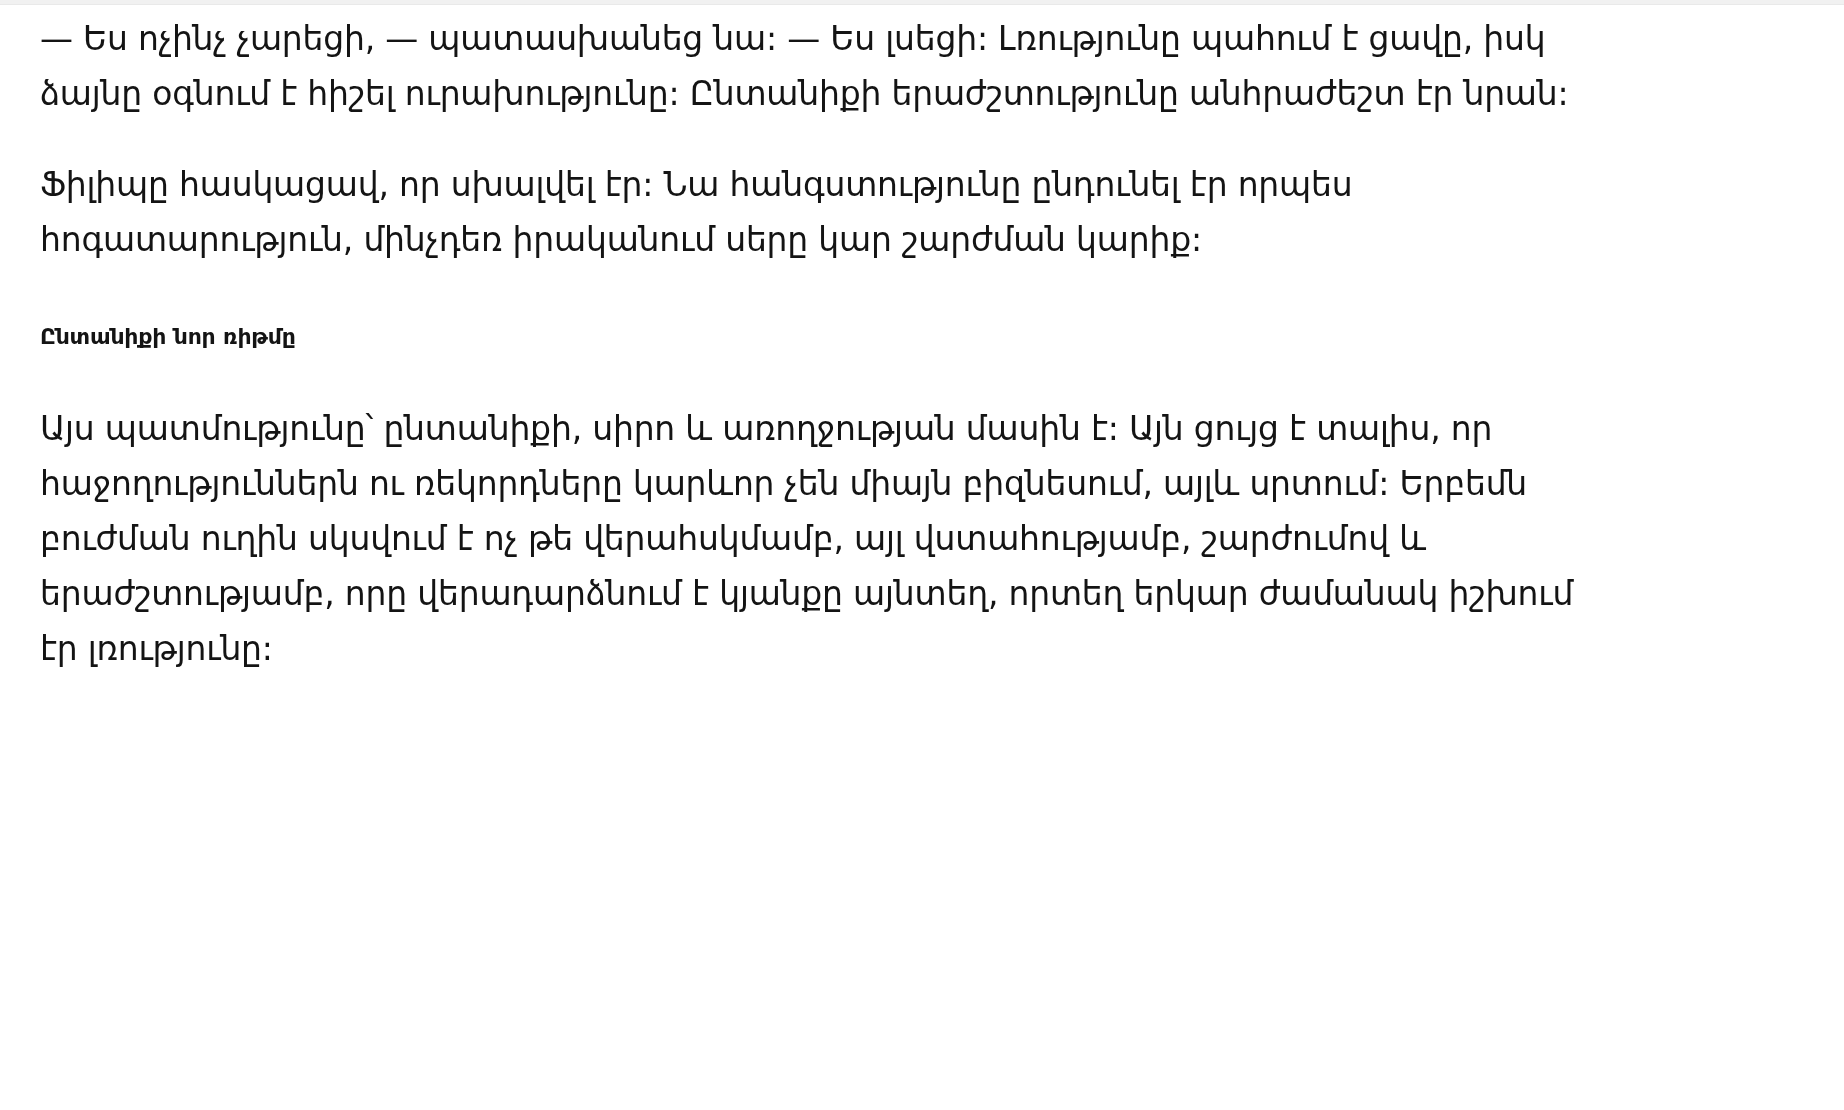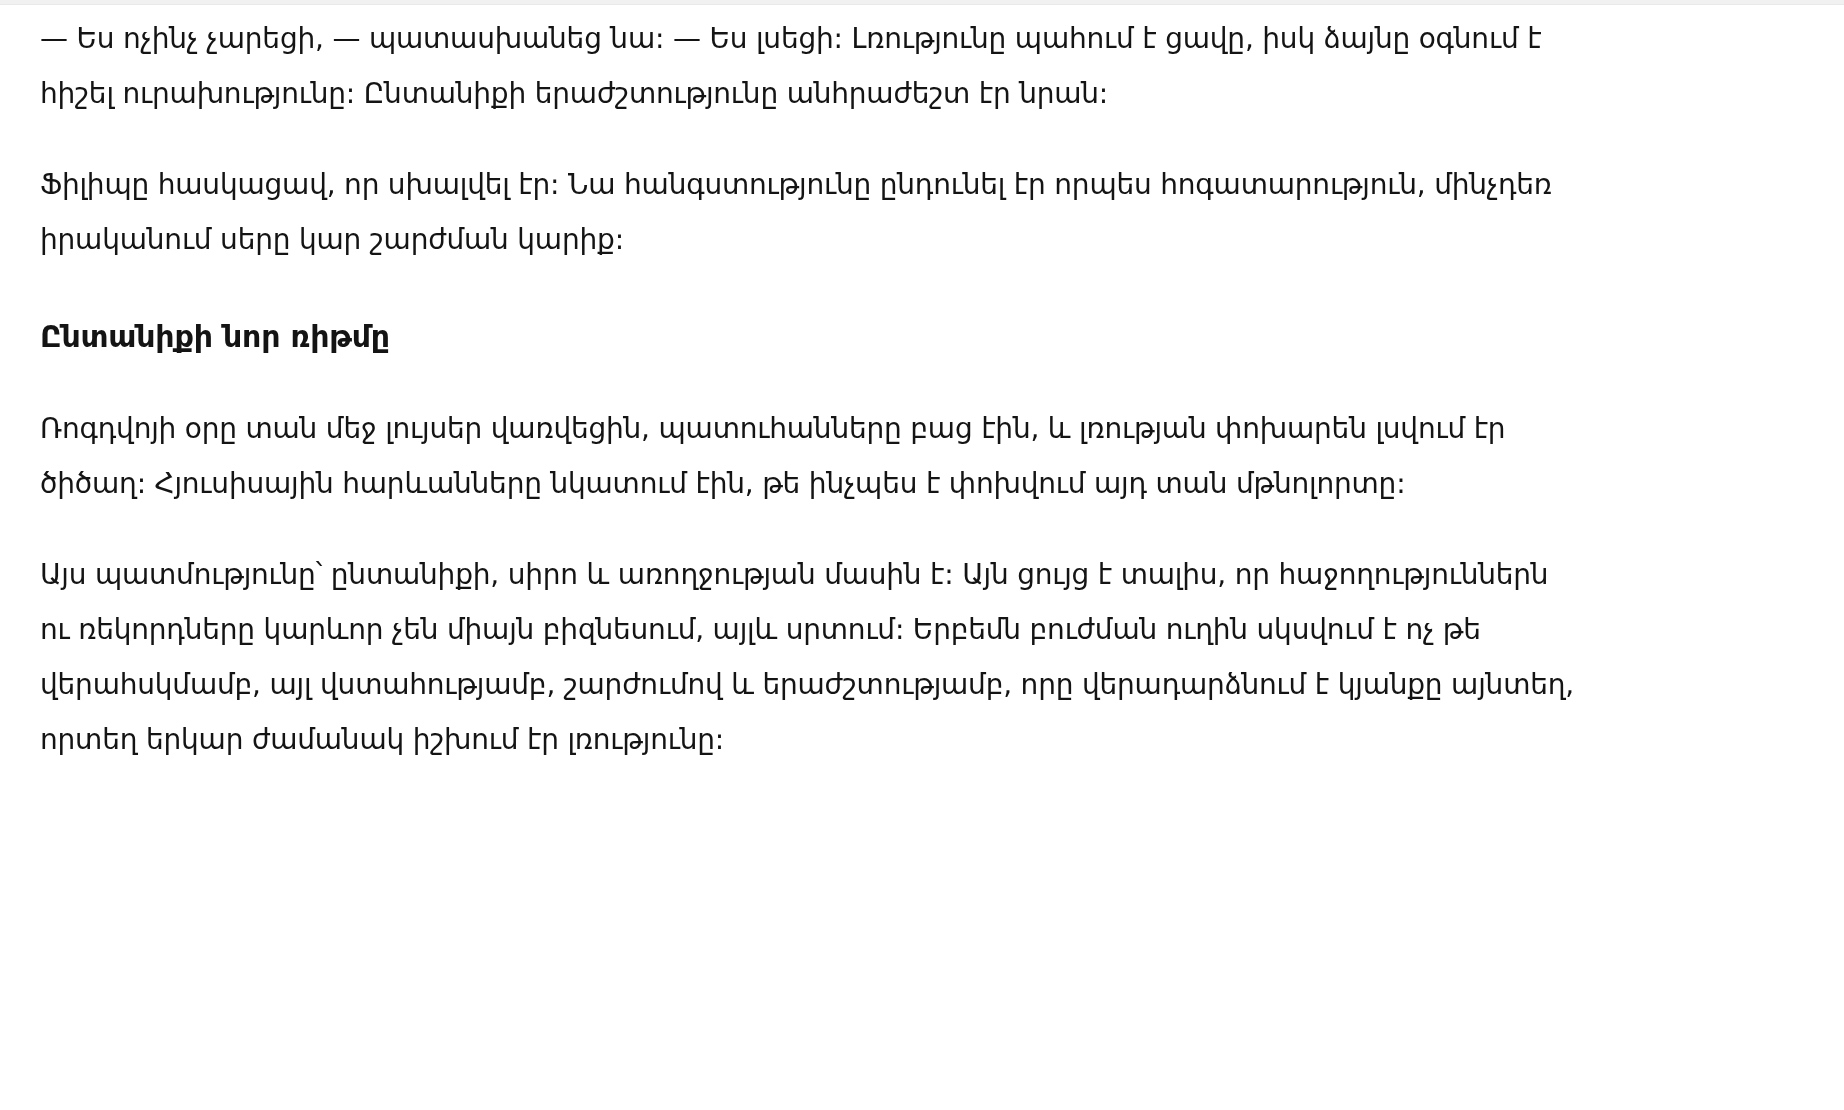--- a/index.html
+++ b/index.html
@@ -20,40 +20,39 @@
     background: #f1f1f1;
     border-bottom: 1px solid #e9e9e9;
     box-sizing: border-box;
   }
   .content {
     box-sizing: border-box;
     width: 1580px;
     padding: 6px 0 0 40px;
   }
   .content p {
-    font-size: 28px;
+    font-size: 33px;
     line-height: 55px;
     margin: 0 0 36px 0;
     letter-spacing: -0.2px;
   }
   .content h2 {
-    font-size: 30px;
+    font-size: 22px;
     line-height: 40px;
     font-weight: bold;
     margin: 50px 0 44px 0;
     letter-spacing: -0.2px;
   }
 </style>
 </head>
 <body>
 
 <div class="top-edge"></div>
 
 <main class="content">
   <p>— Ես ոչինչ չարեցի, — պատասխանեց նա: — Ես լսեցի: Լռությունը պահում է ցավը, իսկ ձայնը օգնում է հիշել ուրախությունը: Ընտանիքի երաժշտությունը անհրաժեշտ էր նրան:</p>
   <p>Ֆիլիպը հասկացավ, որ սխալվել էր: Նա հանգստությունը ընդունել էր որպես հոգատարություն, մինչդեռ իրականում սերը կար շարժման կարիք:</p>
 
   <h2>Ընտանիքի նոր ռիթմը</h2>
-  <p>Ռոգդվոյի օրը տան մեջ լույսեր վառվեցին, պատուհանները բաց էին, և լռության փոխարեն լսվում էր ծիծաղ: Հյուսիսային հարևանները նկատում էին, թե ինչպես է փոխվում այդ տան մթնոլորտը:</p>
 
   <p>Այս պատմությունը՝ ընտանիքի, սիրո և առողջության մասին է: Այն ցույց է տալիս, որ հաջողություններն ու ռեկորդները կարևոր չեն միայն բիզնեսում, այլև սրտում: Երբեմն բուժման ուղին սկսվում է ոչ թե վերահսկմամբ, այլ վստահությամբ, շարժումով և երաժշտությամբ, որը վերադարձնում է կյանքը այնտեղ, որտեղ երկար ժամանակ իշխում էր լռությունը:</p>
 
 </main>
 
 </body></html>

